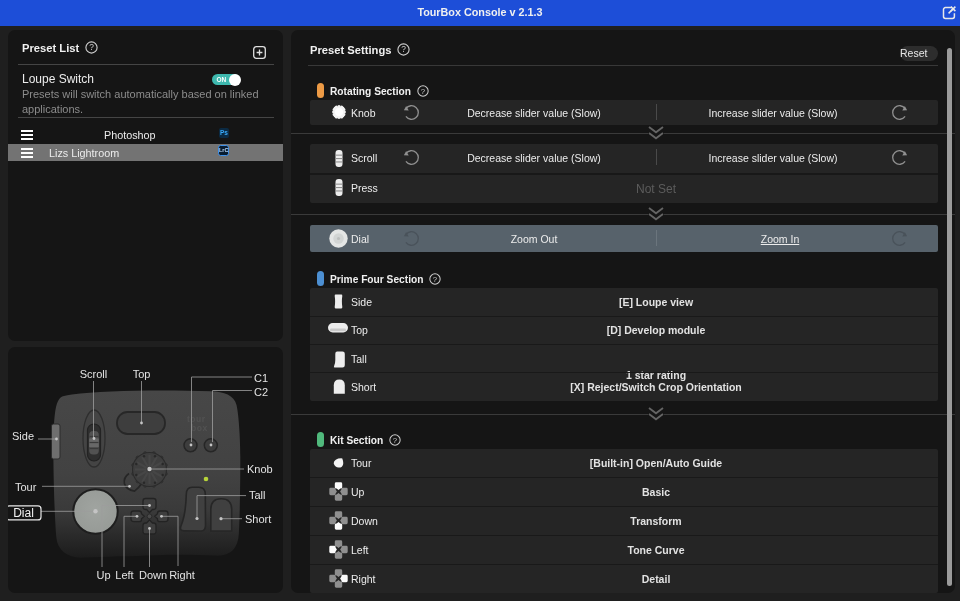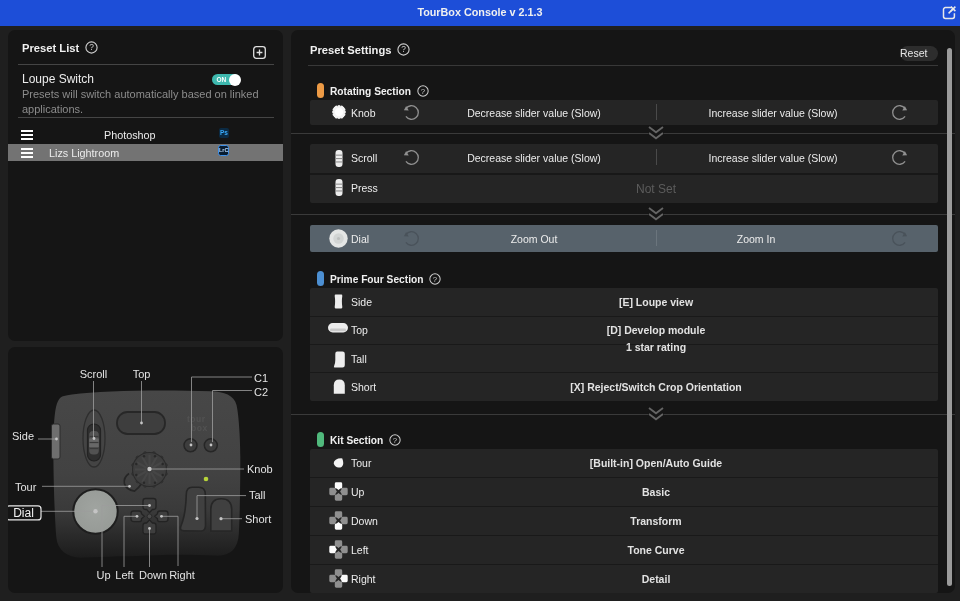--- a/index.html
+++ b/index.html
@@ -370,21 +370,21 @@
     <div class="rowblock" style="top:194.5px;height:27px;background:#57626b;">
       <svg class="abs" style="left:19px;top:4px" width="19" height="19" viewBox="0 0 19 19">
           <use href="#dialic"></use>
         </svg>
       <span class="rlab" style="top:8px;">Dial</span>
       <svg class="abs" style="left:93px;top:5px;color:#49525a" width="17" height="17" viewBox="0 0 17 17">
           <use href="#ccw"></use>
         </svg>
       <div class="abs" style="left:106px;top:8px;width:236px;text-align:center;font-size:10.5px;">Zoom Out</div>
       <div class="abs" style="left:346px;top:5px;width:1px;height:16px;background:#6b757d;"></div>
-      <div class="abs" style="left:330px;top:8px;width:232px;text-align:center;font-size:10.5px;">Zoom In</div>
+      <div class="abs" style="left:354px;top:8px;width:232px;text-align:center;font-size:10.5px;text-decoration:underline;">Zoom In</div>
       <svg class="abs" style="left:581px;top:5px;color:#49525a" width="17" height="17" viewBox="0 0 17 17">
           <use href="#cw"></use>
         </svg>
     </div>
 
     <div class="pill" style="left:26px;top:241px;background:#4c8fd2;"></div>
     <div class="secthdr" style="left:39px;top:243px;">Prime Four Section<svg class="qm" width="12" height="12" viewBox="0 0 13 13">
           <circle cx="6.5" cy="6.5" r="5.6" fill="none" stroke="#cfcfcf" stroke-width="1.1"></circle>
           <text x="6.5" y="9.4" font-size="8.4" font-weight="normal" fill="#cfcfcf" text-anchor="middle" font-family="Liberation Sans">?</text>
         </svg></div>
@@ -401,21 +401,21 @@
           <use href="#topic"></use>
         </svg>
       <span class="rlab" style="top:36.5px;">Top</span>
       <div class="rval" style="top:36.5px;">[D] Develop module</div>
       <div class="sep" style="left:0;top:56.5px;width:628px;background:#191919;"></div>
 
       <svg class="abs" style="left:23px;top:63px" width="12" height="17" viewBox="0 0 12 17">
           <use href="#tallic"></use>
         </svg>
       <span class="rlab" style="top:65px;">Tall</span>
-      <div class="rval" style="top:53px;">1 star rating</div>
+      <div class="rval" style="top:81px;">1 star rating</div>
       <div class="sep" style="left:0;top:84.75px;width:628px;background:#191919;"></div>
 
       <svg class="abs" style="left:23px;top:91.5px" width="12" height="15" viewBox="0 0 12 15">
           <use href="#shortic"></use>
         </svg>
       <span class="rlab" style="top:93.5px;">Short</span>
       <div class="rval" style="top:93.5px;">[X] Reject/Switch Crop Orientation</div>
     </div>
 
     <div class="sep" style="left:0px;top:383.5px;width:664px;background:#3a3a3a;"></div>

